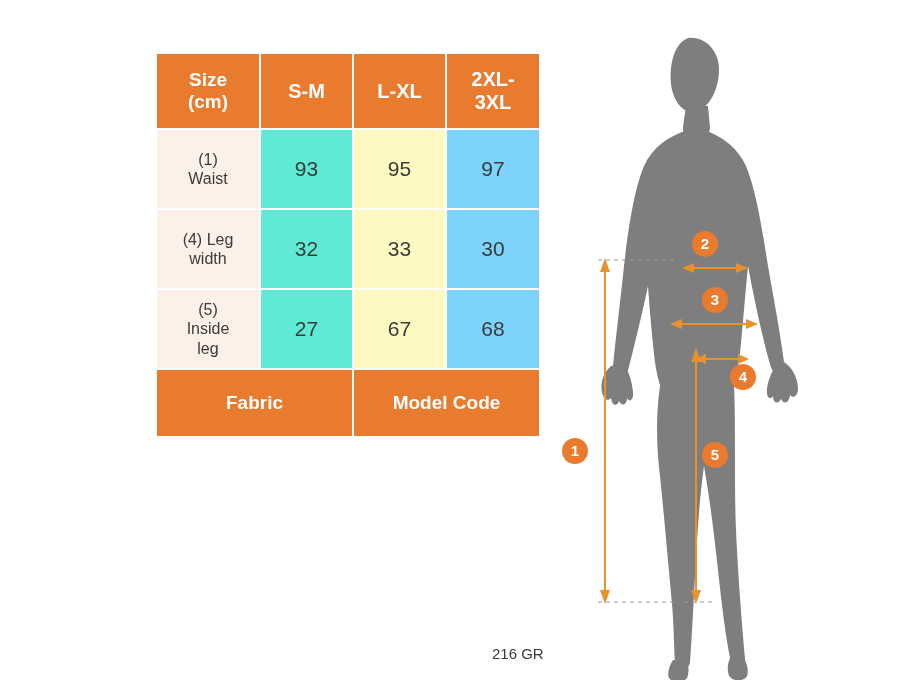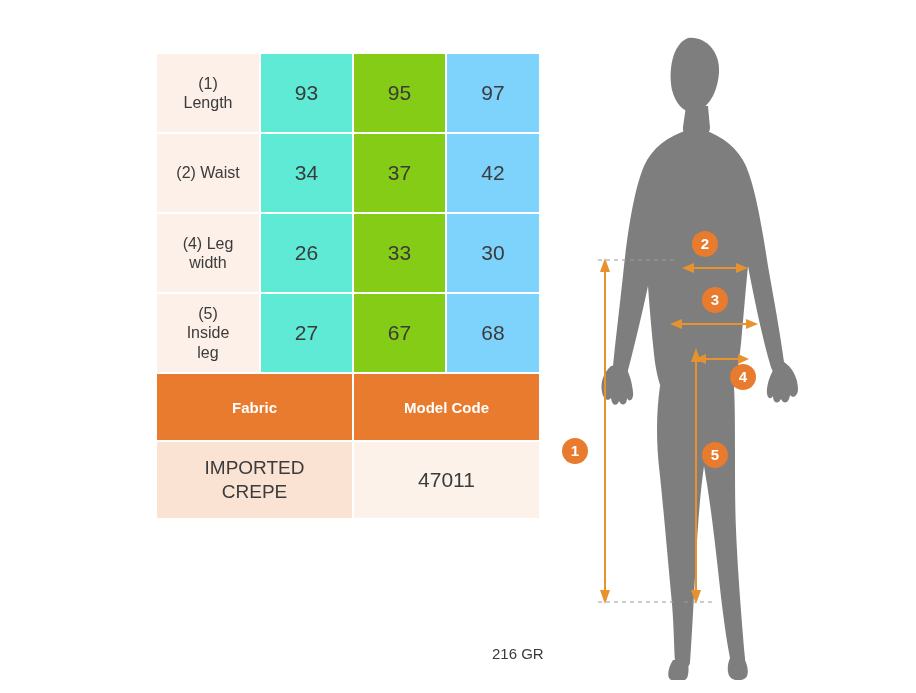--- a/index.html
+++ b/index.html
@@ -56,31 +56,31 @@
     height: 70px;
     line-height: 1.2;
   }
   .val-cell {
     background: #5eead4;
     color: #3b3b3b;
     font-size: 21px;
     height: 70px;
   }
   .val-cell.alt {
-    background: #84cc16;
+    background: #fef9c3;
     margin-top: 28px;
   }
   .val-cell.alt2 {
     background: #7dd3fc;
   }
   .subhdr-cell {
     background: #e87B2e;
     color: #ffffff;
     font-weight: bold;
-    font-size: 15px;
+    font-size: 19px;
     height: 58px;
   }
   .foot-cell {
     background: #fae3d3;
     color: #3b3b3b;
     font-size: 19px;
     height: 68px;
     line-height: 1.25;
   }
   .foot-cell.light {
@@ -136,74 +136,71 @@
 
   <div class="table-wrap">
     <table class="size-table">
       <colgroup>
         <col style="width:104px">
         <col style="width:93px">
         <col style="width:93px">
         <col style="width:94px">
       </colgroup>
       <tbody>
+        <tr>
+          <td class="hdr-cell first">
+            <div>Size</div>
+            <div>(cm)</div>
+          </td>
+          <td class="hdr-cell">S-M</td>
+          <td class="hdr-cell">L-XL</td>
+          <td class="hdr-cell">
+            <div>2XL-</div>
+            <div>3XL</div>
+          </td>
+        </tr>
 
         <tr>
           <td class="lbl-cell">
             <div>(1)</div>
-            <div>Length</div>
+            <div>Waist</div>
           </td>
           <td class="val-cell">93</td>
           <td class="val-cell alt">95</td>
           <td class="val-cell alt2">97</td>
         </tr>
 
-        <tr>
-          <td class="lbl-cell">
-            <div>(2) Waist</div>
-          </td>
-          <td class="val-cell">34</td>
-          <td class="val-cell alt">37</td>
-          <td class="val-cell alt2">42</td>
-        </tr>
 
 
         <tr>
           <td class="lbl-cell">
             <div>(4) Leg</div>
             <div>width</div>
           </td>
-          <td class="val-cell">26</td>
+          <td class="val-cell">32</td>
           <td class="val-cell alt">33</td>
           <td class="val-cell alt2">30</td>
         </tr>
 
         <tr>
           <td class="lbl-cell">
             <div>(5)</div>
             <div>Inside</div>
             <div>leg</div>
           </td>
           <td class="val-cell">27</td>
           <td class="val-cell alt">67</td>
           <td class="val-cell alt2">68</td>
         </tr>
 
         <tr>
           <td class="subhdr-cell" colspan="2">Fabric</td>
           <td class="subhdr-cell" colspan="2">Model Code</td>
         </tr>
 
-        <tr>
-          <td class="foot-cell" colspan="2">
-            <div>IMPORTED</div>
-            <div>CREPE</div>
-          </td>
-          <td class="foot-cell light" colspan="2">47011</td>
-        </tr>
       </tbody>
     </table>
   </div>
 
   <div class="weight-note">216 GR</div>
 
   <div class="figure-panel">
     <svg class="figure-svg" width="356" height="666" viewBox="0 0 356 666">
 
       <g fill="#7e7e7e">

